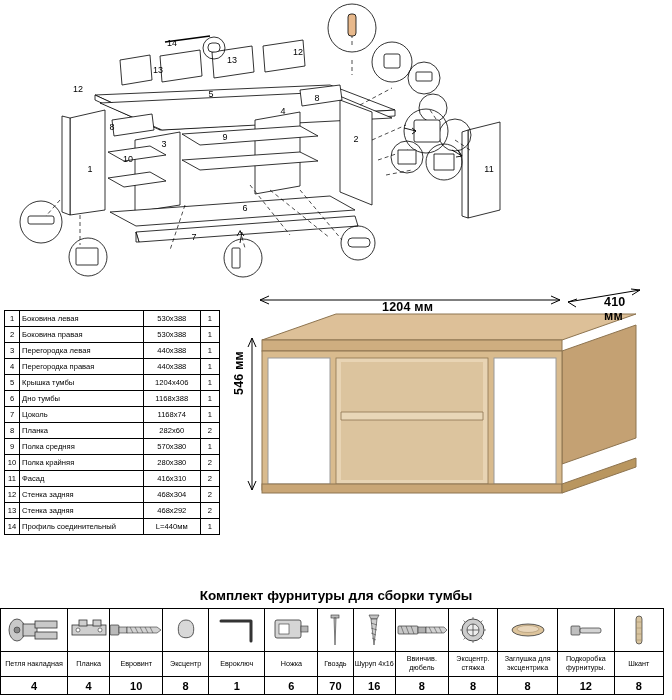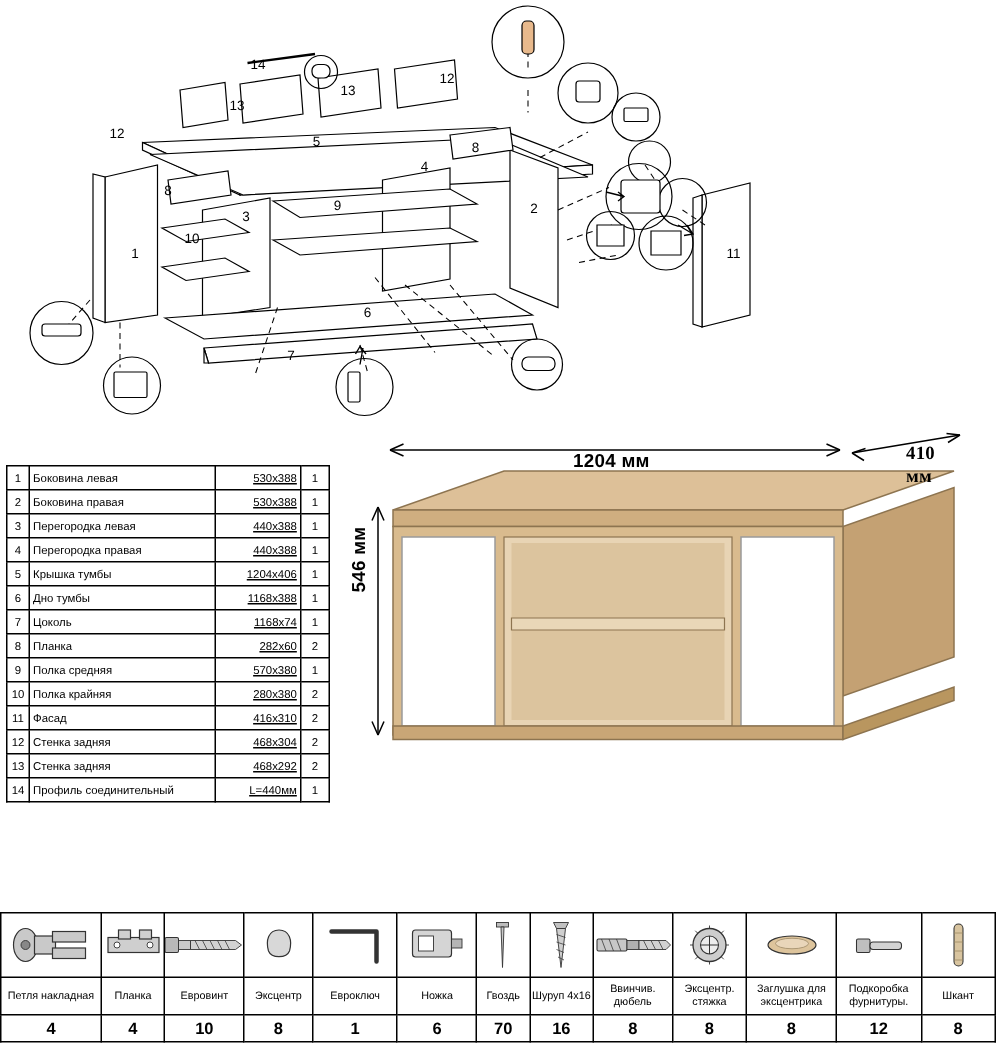--- a/index.html
+++ b/index.html
@@ -24,33 +24,33 @@
   }
   #parts-table td{
     border:1px solid #000;
     padding:1px 2px;
     height:13px;
     line-height:11px;
     white-space:nowrap;
   }
   #parts-table td.num{width:10px;text-align:center;}
   #parts-table td.name{width:118px;text-align:left;}
-  #parts-table td.size{width:52px;text-align:right;text-decoration:underline;}
+  #parts-table td.size{width:52px;text-align:center;}
   #parts-table td.qty{width:14px;text-align:center;}
 
   
   #product{position:absolute;left:228px;top:278px;width:440px;height:250px;}
   .dim-label{
     position:absolute;
     font-size:12.5px;
     font-weight:bold;
     letter-spacing:.2px;
   }
   #dim-width{left:382px;top:300px;}
-  #dim-depth{left:604px;top:295px;font-family:Liberation Serif, serif;}
+  #dim-depth{left:604px;top:295px;}
   #dim-height{
     left:232px;top:395px;
     transform:rotate(-90deg);
     transform-origin:left top;
     white-space:nowrap;
   }
 
   
   #kit-title{
     position:absolute;left:0;top:588px;width:672px;
@@ -324,20 +324,21 @@
 
       <rect x="34" y="206" width="300" height="9" fill="#c9a676" stroke="#8d7450" stroke-width="1"></rect>
       <polygon points="334,215 334,206 408,180 408,189" fill="#b9965f" stroke="#8d7450" stroke-width="1"></polygon>
     </g>
   </svg>
 
   <div class="dim-label" id="dim-width">1204 мм</div>
   <div class="dim-label" id="dim-depth">410 мм</div>
   <div class="dim-label" id="dim-height">546 мм</div>
 
+  <div id="kit-title">Комплект фурнитуры для сборки тумбы</div>
 
   <table id="kit-table">
     <colgroup>
       <col style="width:9.5%">
         <col style="width:6%">
         <col style="width:7.5%">
         <col style="width:6.5%">
       <col style="width:8%">
         <col style="width:7.5%">
         <col style="width:5%">

